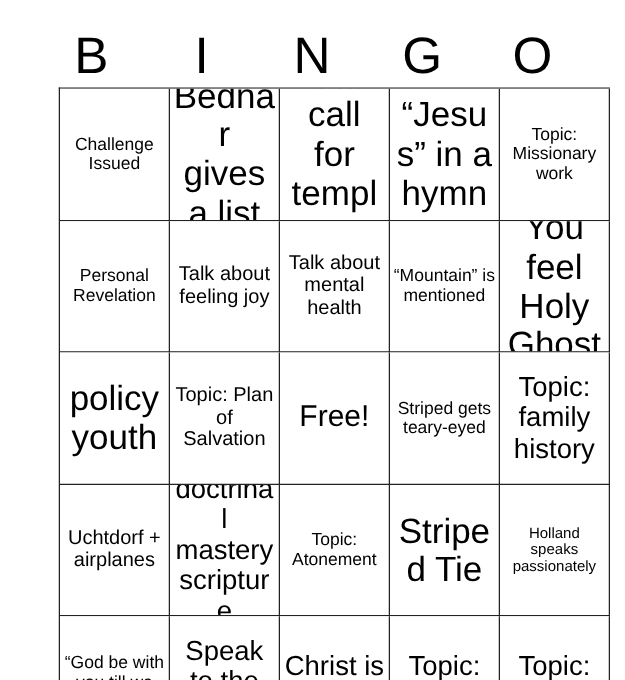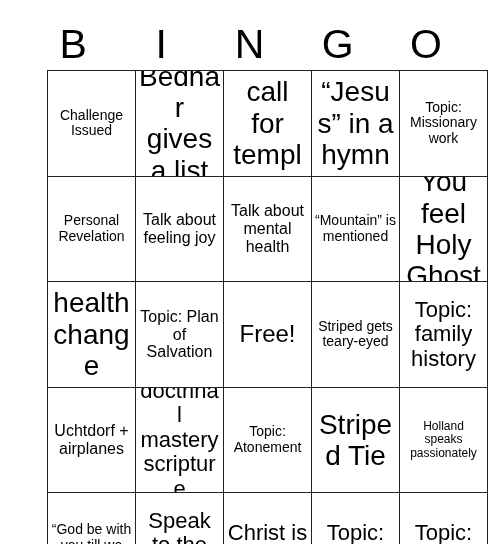--- a/index.html
+++ b/index.html
@@ -124,21 +124,21 @@
       <div class="cell fs-md">
         <span>Talk about mental health</span>
       </div>
       <div class="cell fs-sm">
         <span>“Mountain” is mentioned</span>
       </div>
       <div class="cell fs-xl">
         <span>You feel Holy Ghost</span>
       </div>
       <div class="cell fs-xl">
-        <span>health change</span>
+        <span>policy youth</span>
       </div>
       <div class="cell fs-md">
         <span>Topic: Plan of Salvation</span>
       </div>
       <div class="cell fs-xxl">
         <span>Free!</span>
       </div>
       <div class="cell fs-sm">
         <span>Striped gets teary-eyed</span>
       </div>

